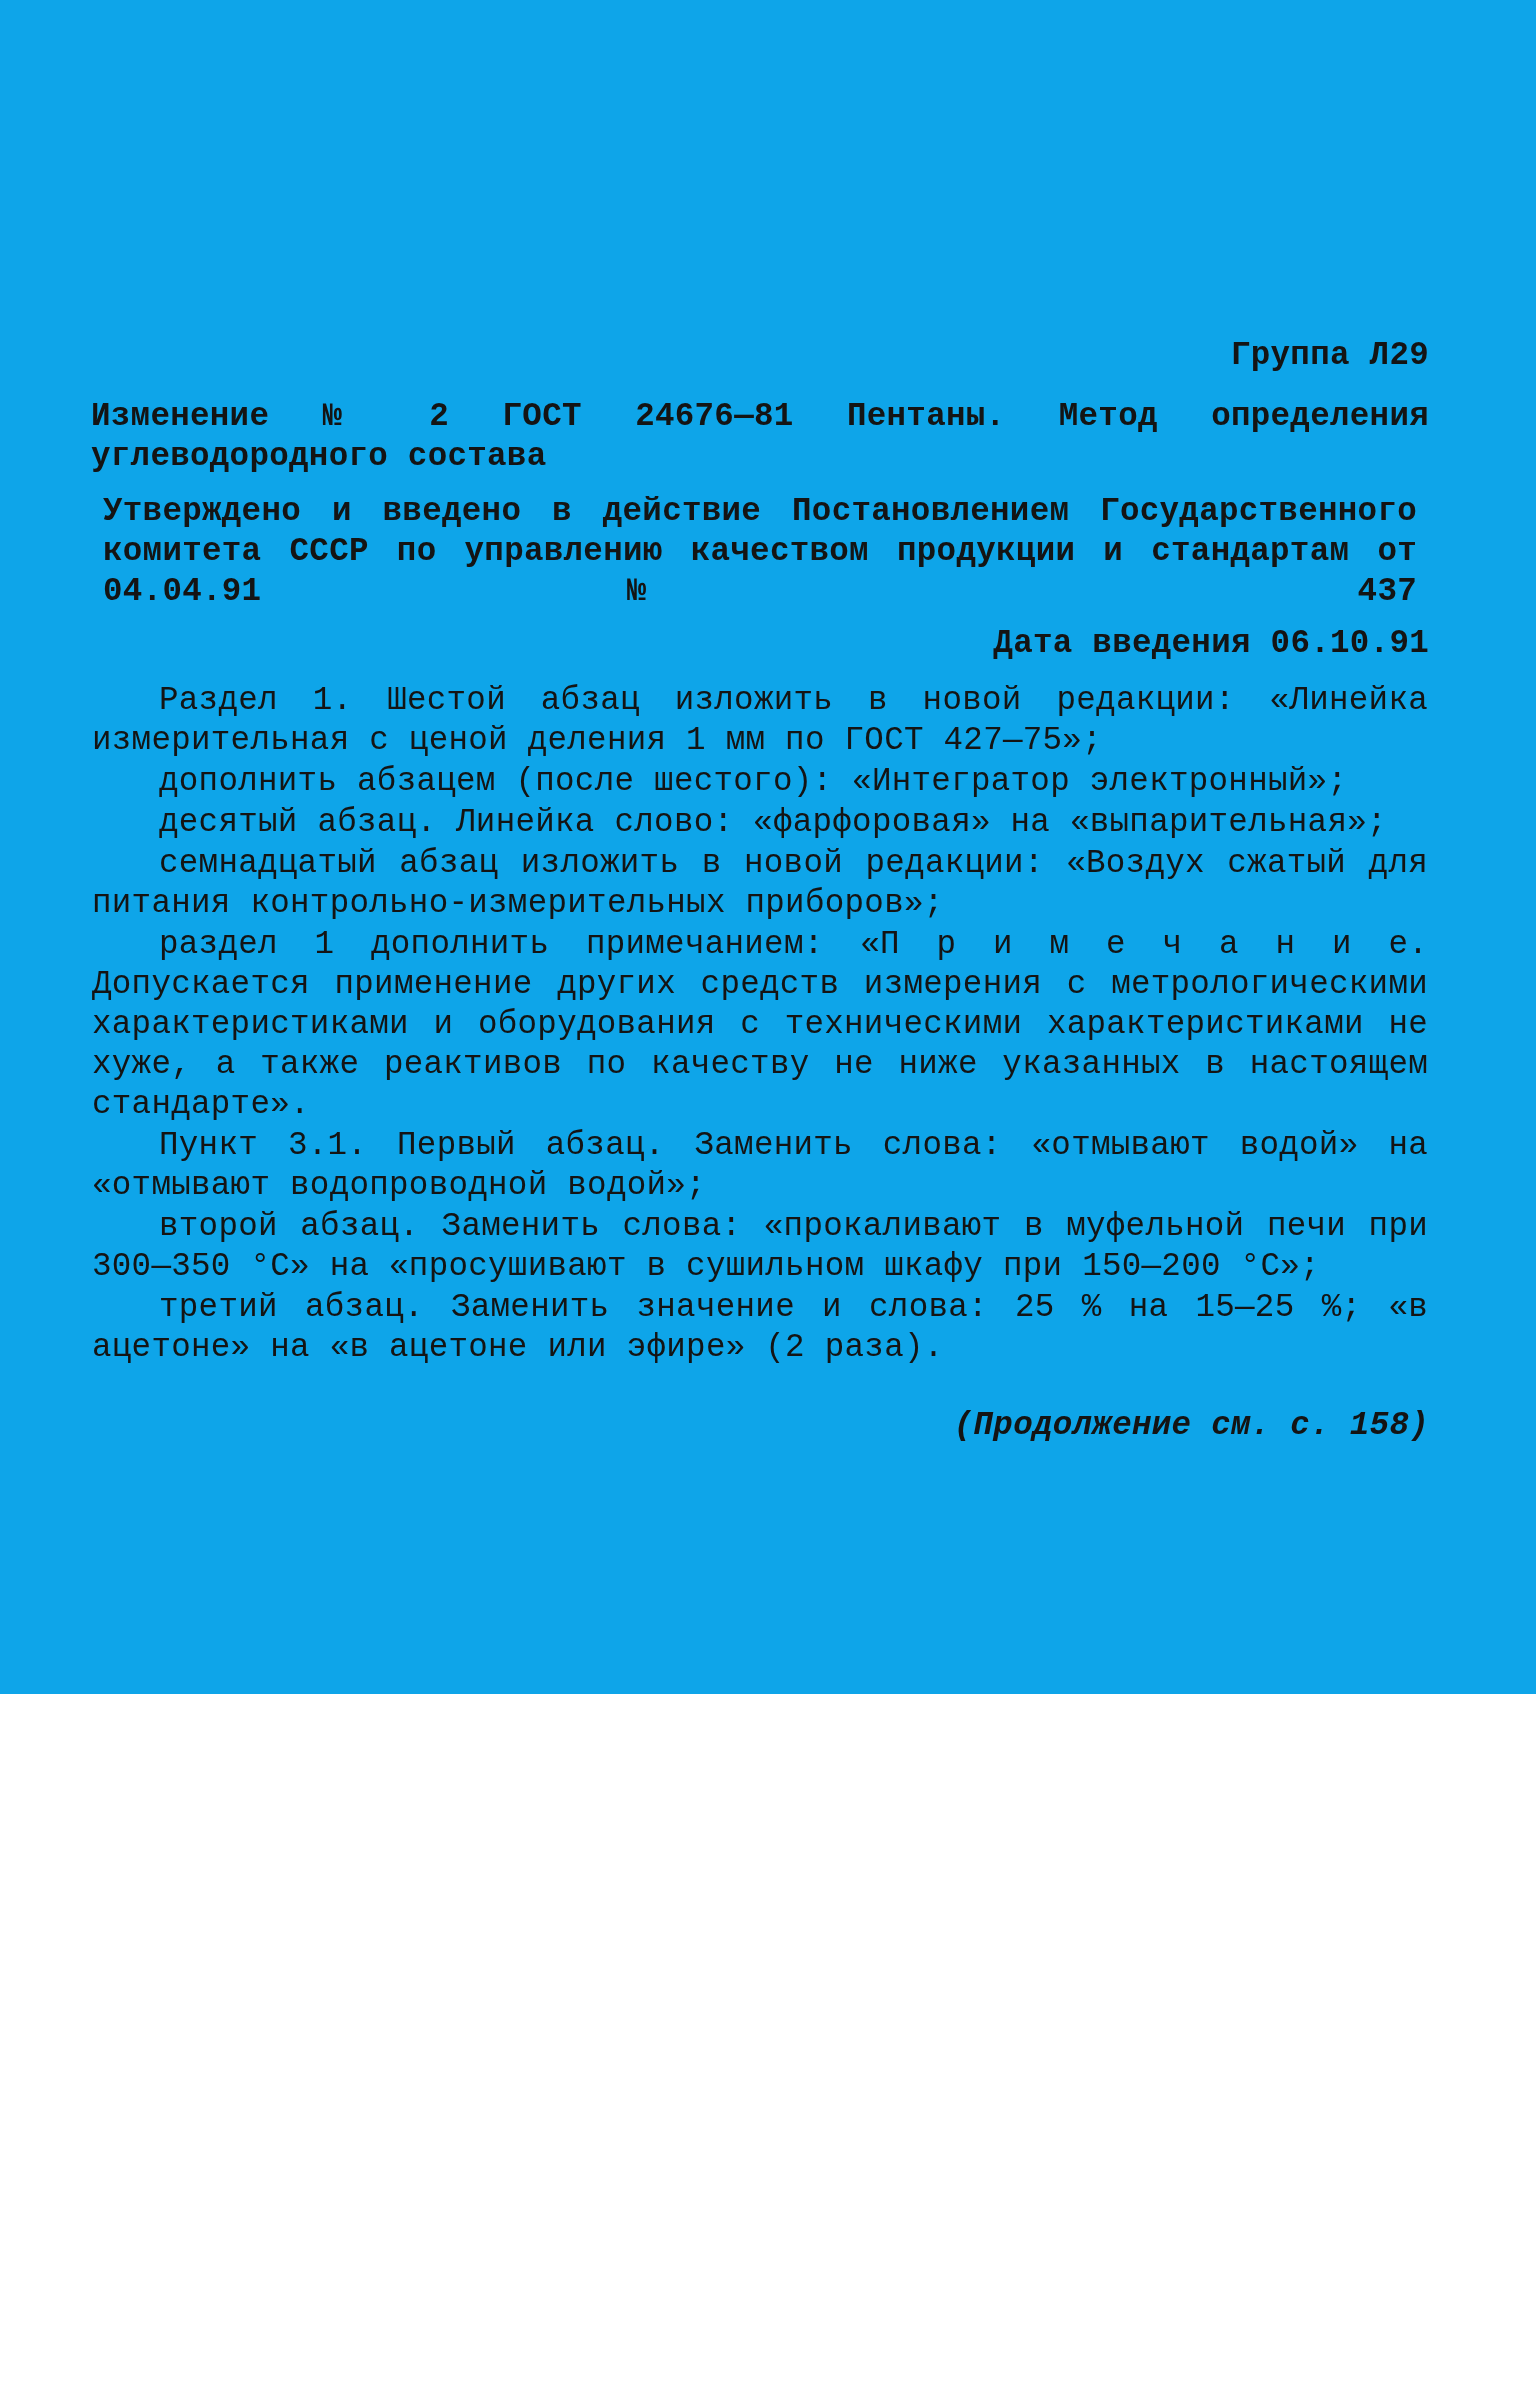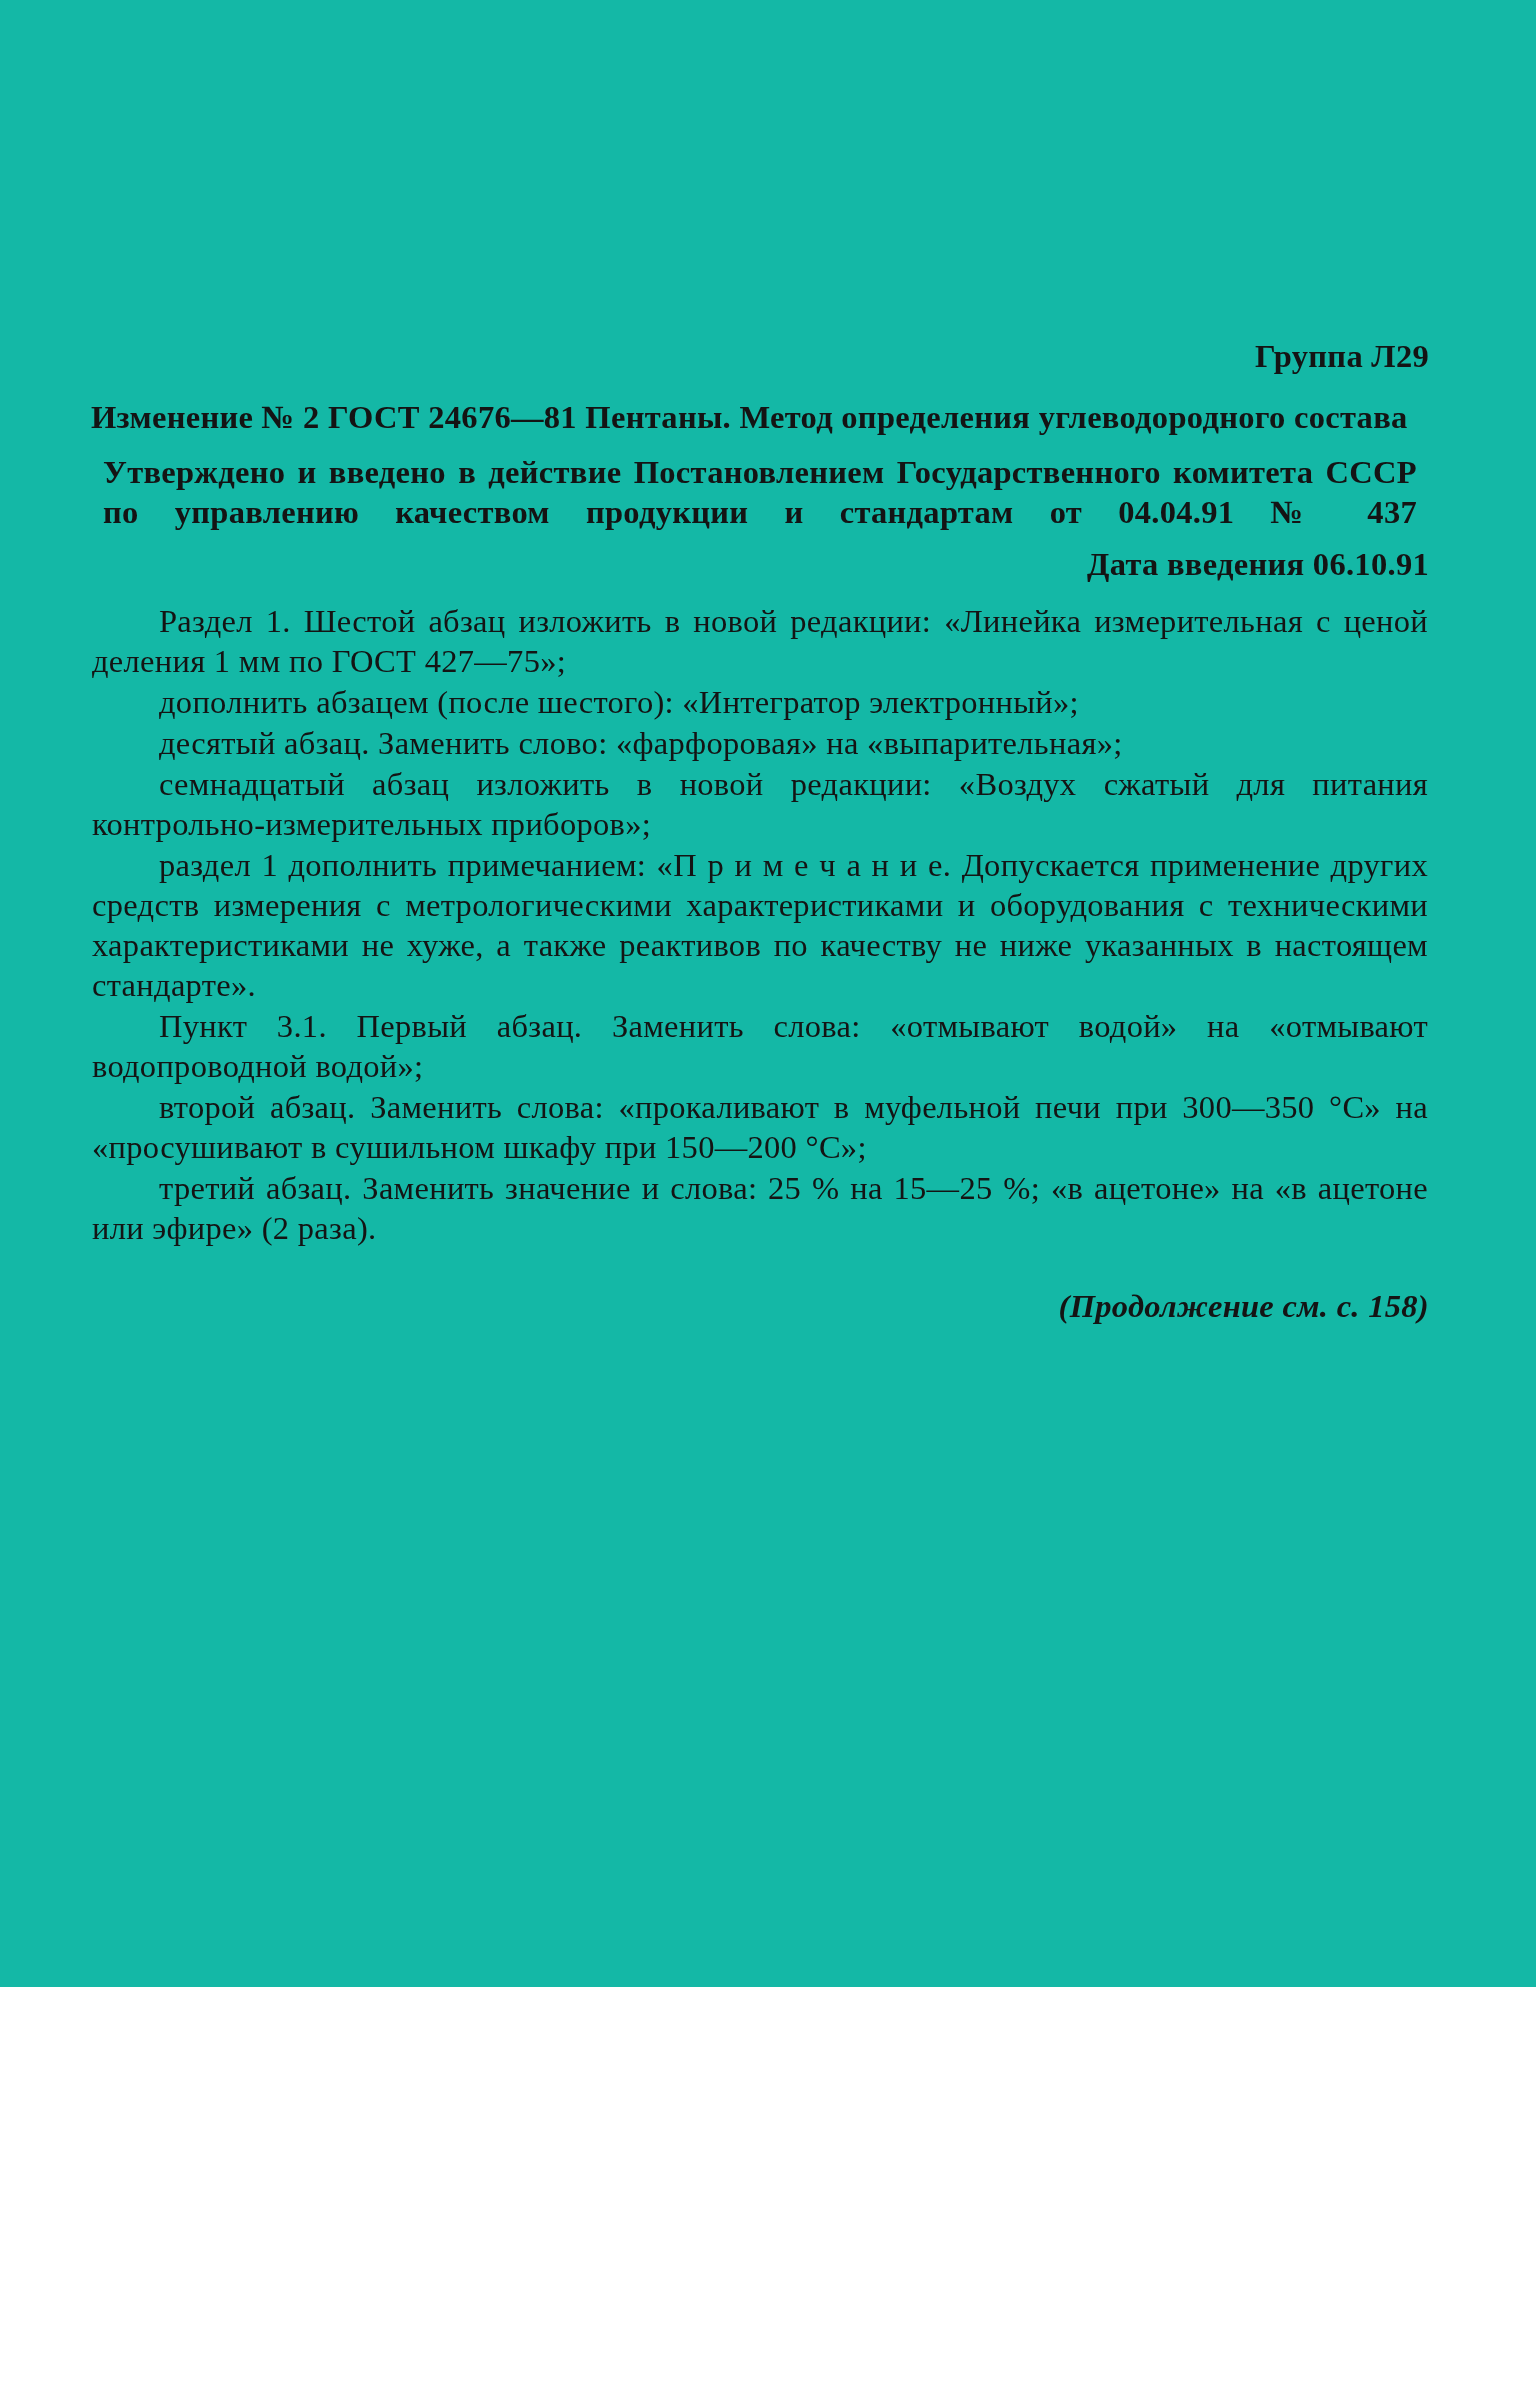--- a/index.html
+++ b/index.html
@@ -3,24 +3,24 @@
 <meta charset="utf-8">
 <style>
   html, body {
     margin: 0;
     padding: 0;
     background: #ffffff;
   }
   .page {
     position: relative;
     width: 1536px;
-    height: 1987px;
-    background: #14b8a6;
+    height: 1694px;
+    background: #0ea5e9;
     overflow: hidden;
-    font-family: Liberation Serif, serif;
+    font-family: Liberation Mono, monospace;
     color: #141414;
   }
   .content {
     position: absolute;
     top: 336px;
     left: 91px;
     width: 1338px;
     font-size: 32.5px;
     line-height: 40px;
     letter-spacing: 0.3px;
@@ -67,21 +67,21 @@
     <p class="group-line">Группа Л29</p>
 
     <p class="doc-title">Изменение № 2 ГОСТ 24676—81 Пентаны. Метод определения углеводородного состава</p>
 
     <p class="approval">Утверждено и введено в действие Постановлением Государственного комитета СССР по управлению качеством продукции и стандартам от 04.04.91 № 437</p>
 
     <p class="effective-date">Дата введения 06.10.91</p>
 
     <p class="body-p">Раздел 1. Шестой абзац изложить в новой редакции: «Линейка измерительная с ценой деления 1 мм по ГОСТ 427—75»;</p>
     <p class="body-p">дополнить абзацем (после шестого): «Интегратор электронный»;</p>
-    <p class="body-p">десятый абзац. Заменить слово: «фарфоровая» на «выпарительная»;</p>
+    <p class="body-p">десятый абзац. Линейка слово: «фарфоровая» на «выпарительная»;</p>
     <p class="body-p">семнадцатый абзац изложить в новой редакции: «Воздух сжатый для питания контрольно-измерительных приборов»;</p>
     <p class="body-p">раздел 1 дополнить примечанием: «П р и м е ч а н и е. Допускается применение других средств измерения с метрологическими характеристиками и оборудования с техническими характеристиками не хуже, а также реактивов по качеству не ниже указанных в настоящем стандарте».</p>
     <p class="body-p">Пункт 3.1. Первый абзац. Заменить слова: «отмывают водой» на «отмывают водопроводной водой»;</p>
     <p class="body-p">второй абзац. Заменить слова: «прокаливают в муфельной печи при 300—350 °С» на «просушивают в сушильном шкафу при 150—200 °С»;</p>
     <p class="body-p">третий абзац. Заменить значение и слова: 25 % на 15—25 %; «в ацетоне» на «в ацетоне или эфире» (2 раза).</p>
 
     <p class="continuation">(Продолжение см. с. 158)</p>
 
   </div>
 </div>

